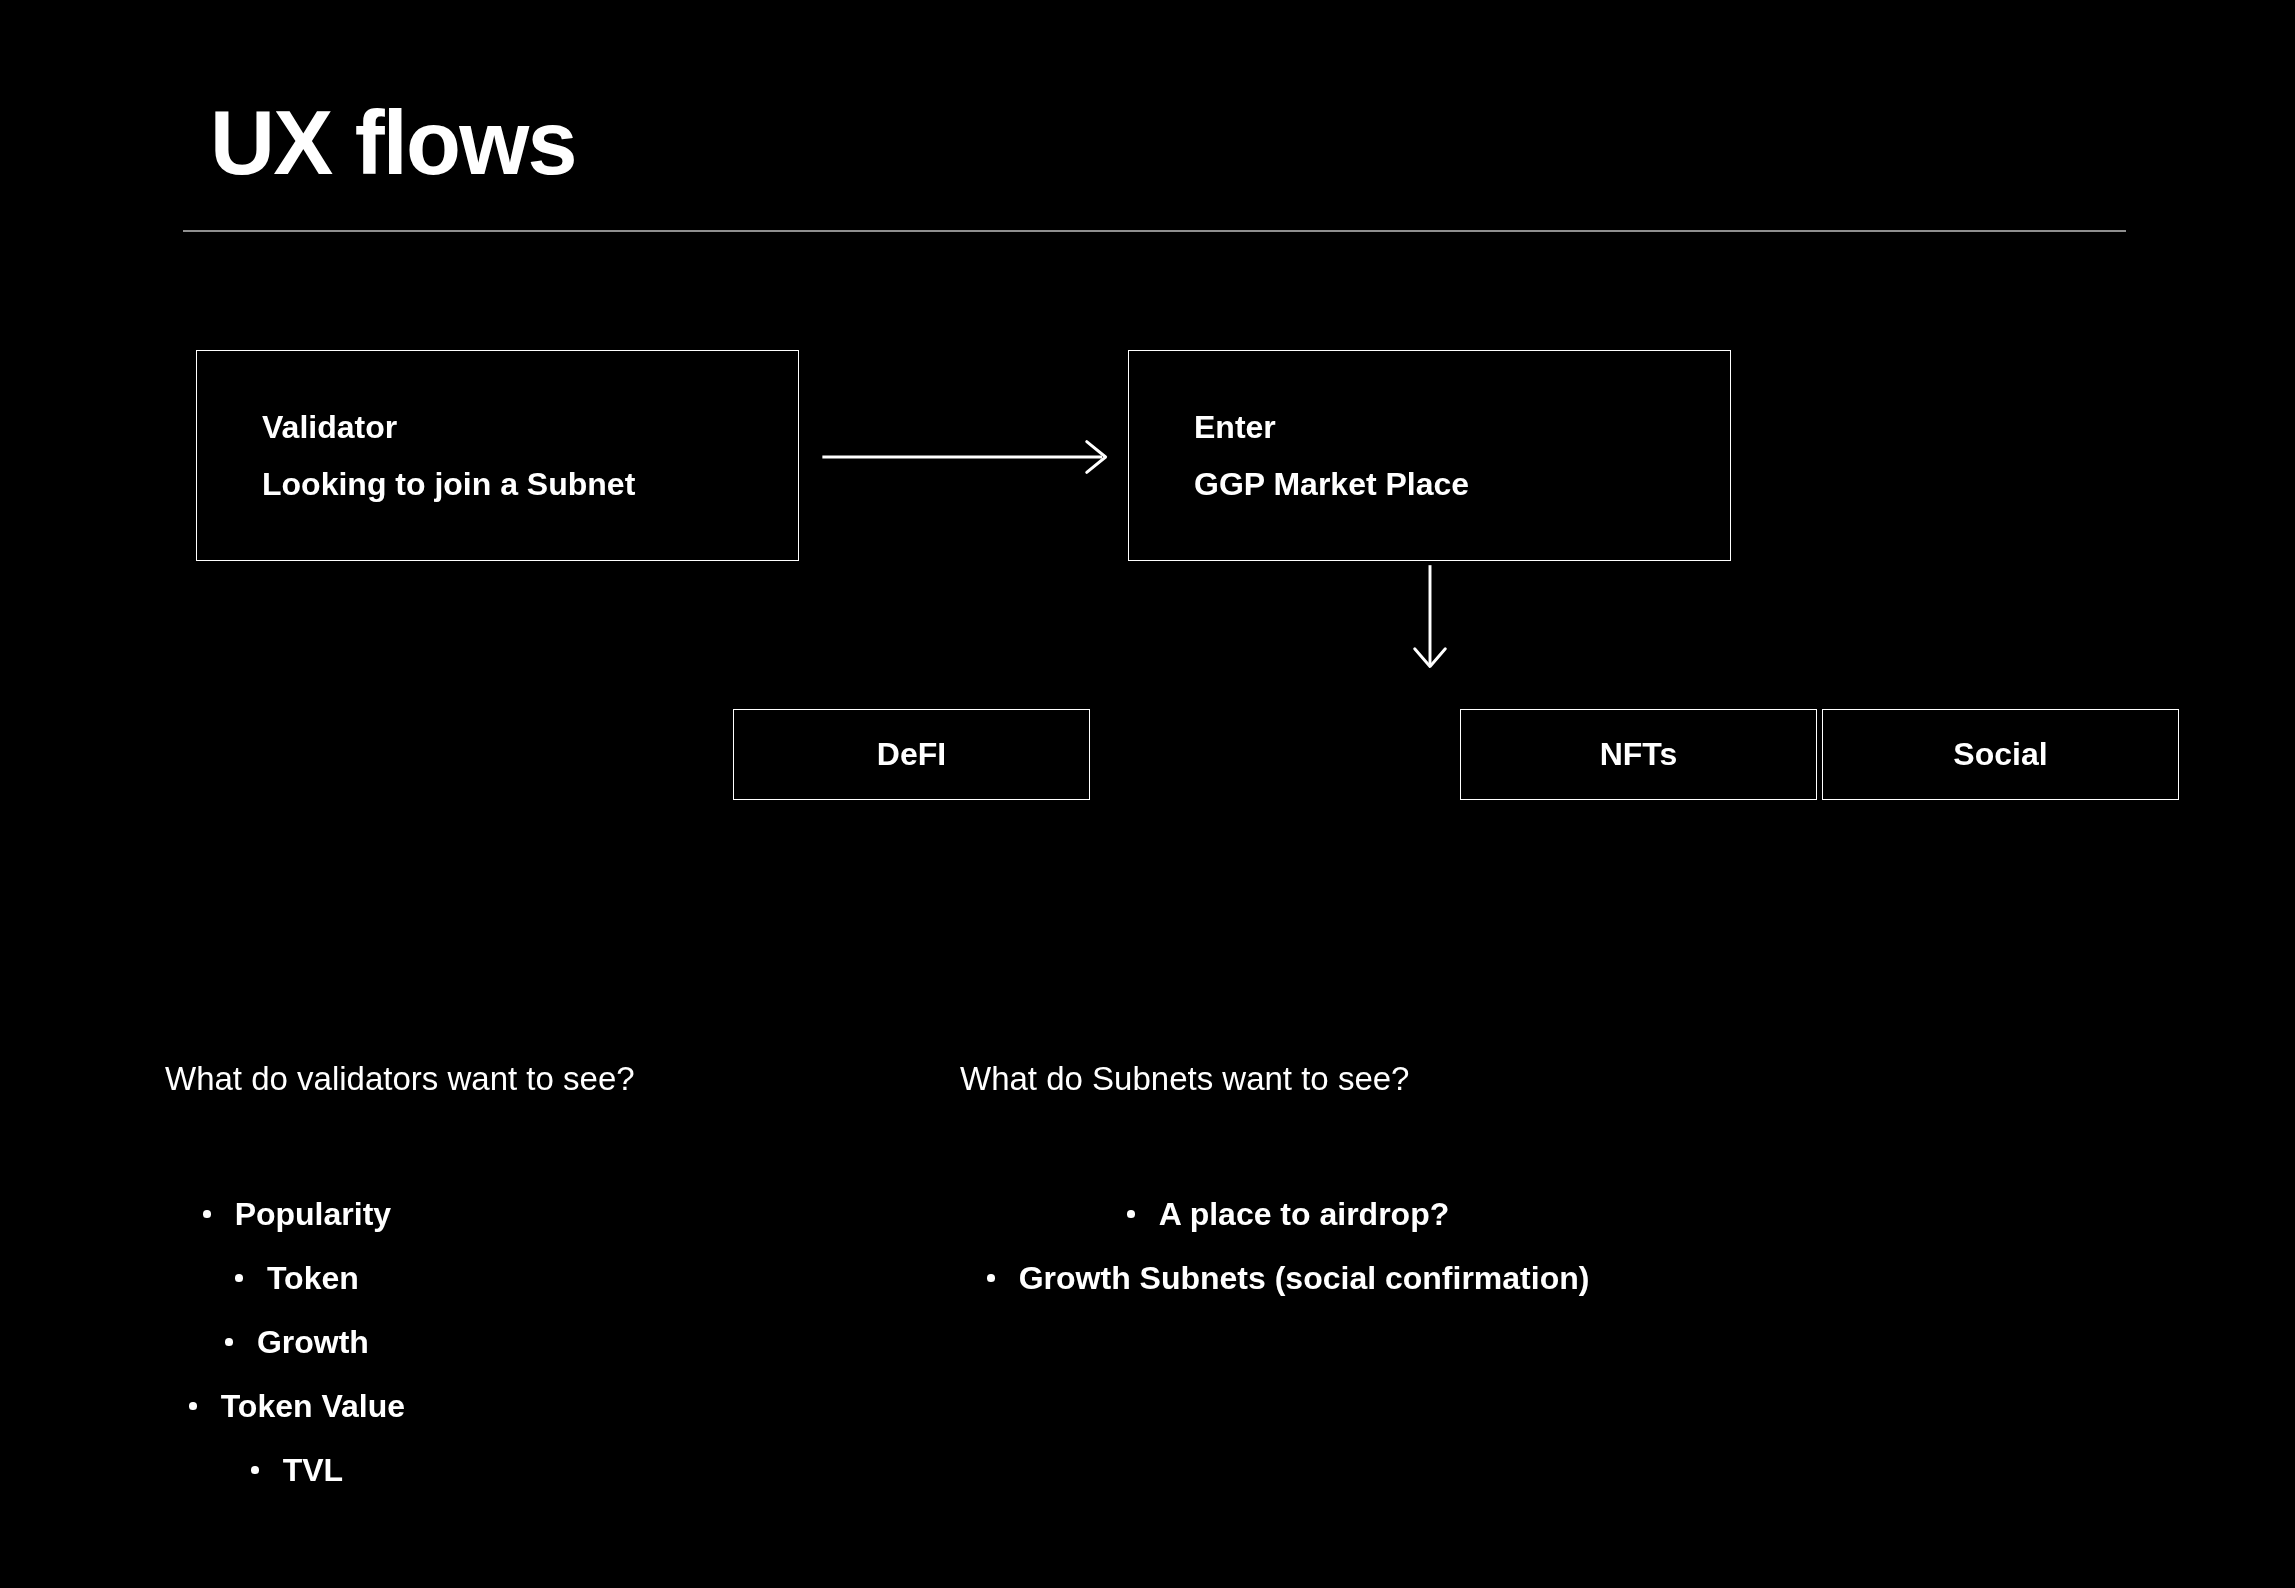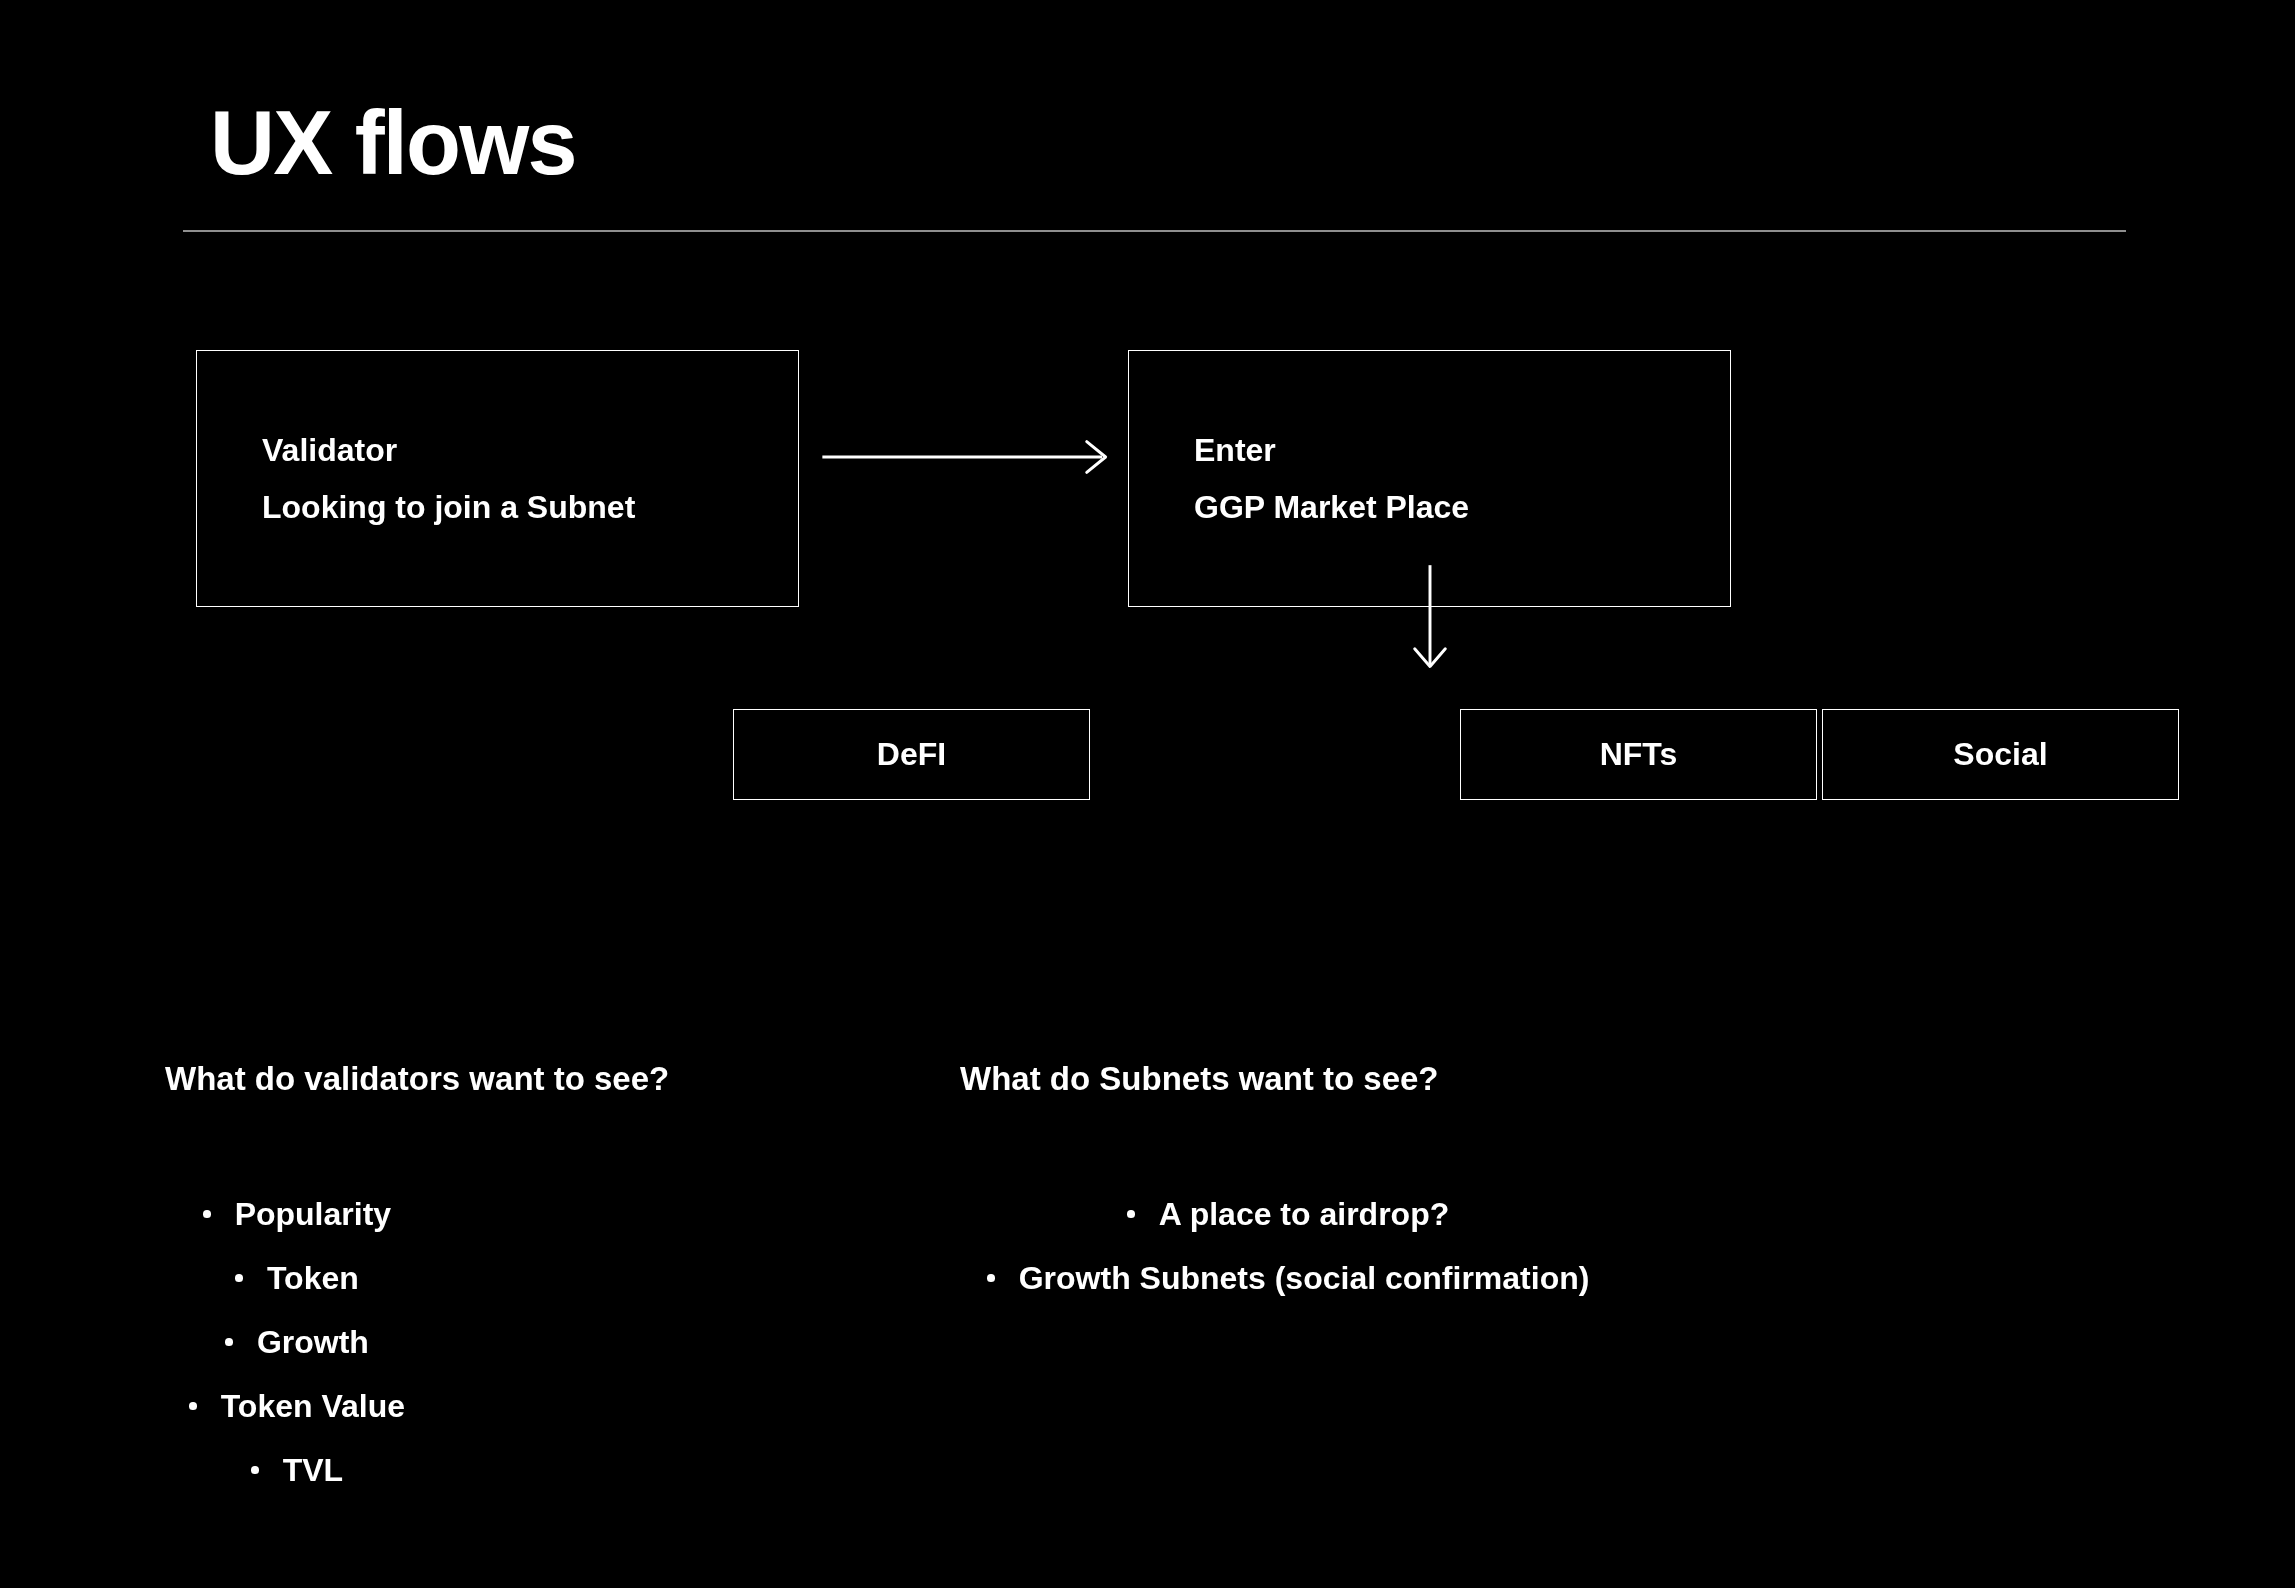--- a/index.html
+++ b/index.html
@@ -42,21 +42,21 @@
     box-sizing: border-box;
     border: 1.8px solid #ffffff;
     background: transparent;
     display: flex;
     flex-direction: column;
     justify-content: center;
   }
   .flow-box.big {
     top: 350px;
     width: 603px;
-    height: 257px;
+    height: 211px;
     padding-left: 65px;
     align-items: flex-start;
   }
   .flow-box.big .box-line {
     font-size: 32px;
     font-weight: 600;
     line-height: 57px;
     white-space: nowrap;
   }
   .box-validator { left: 196px; }
@@ -83,21 +83,21 @@
   }
   .cat-0 { left: 733px; }
   .cat-1 { left: 1096px; }
   .cat-2 { left: 1460px; }
   .cat-3 { left: 1822px; }
   .list-heading {
     position: absolute;
     top: 1059px;
     margin: 0;
     font-size: 33px;
-    font-weight: 700;
+    font-weight: 400;
     line-height: 1.2;
     white-space: nowrap;
   }
   .heading-validators { left: 165px; }
   .heading-subnets { left: 960px; }
   .bullet-list {
     position: absolute;
     top: 1182px;
     margin: 0;
     padding: 0;

